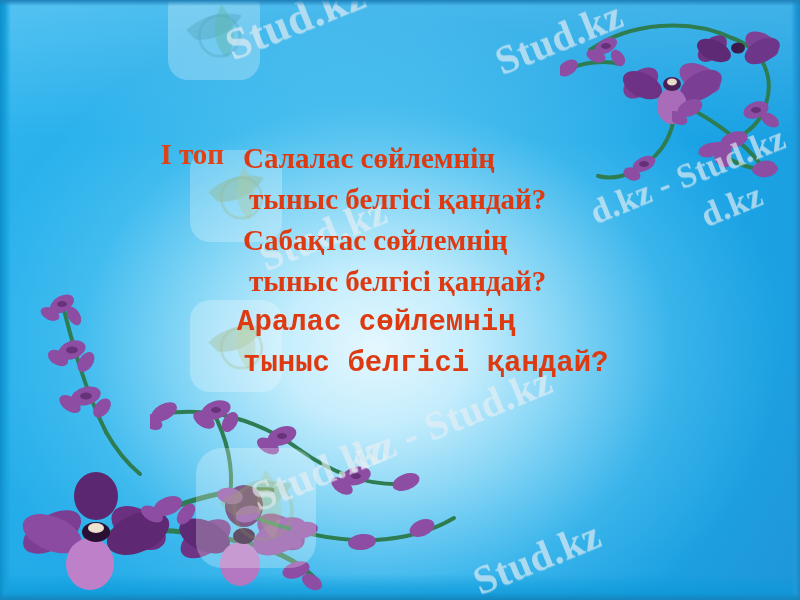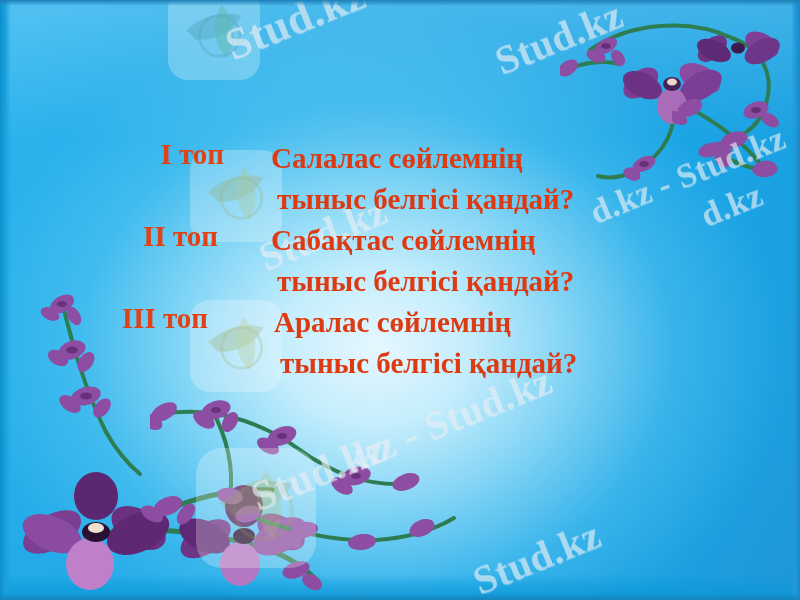--- a/index.html
+++ b/index.html
@@ -96,32 +96,32 @@
   }
   .qrow{position:relative;height:82px;}
   .glabel{
     position:absolute;left:60px;width:164px;
     text-align:right;
     font-size:29px;font-weight:bold;
     color:#DF4216;
     white-space:nowrap;
   }
   .qlines{
-    position:absolute;left:243px;top:0;margin-left:28px;
+    position:absolute;left:243px;top:0;
   }
   .qline{
     font-size:29px;font-weight:bold;
     color:#DE3A12;
     white-space:nowrap;
     line-height:41px;
   }
   .qline.second{padding-left:6px;}
   .r2 .glabel{left:54px;}
   .r3 .glabel{left:44px;}
-  .r3 .qlines{left:246px;}
+  .r3 .qlines{left:237px;font-family:Liberation Mono, monospace;}
 </style>
 </head>
 <body>
 
 <div id="slide">
 
   <div class="bg-base"></div>
   <div class="bg-top-sheen"></div>
   <div class="bg-bottom-band"></div>
 
@@ -335,29 +335,27 @@
 
       <div class="qrow r1">
         <div class="glabel">I топ</div>
         <div class="qlines">
           <div class="qline">Салалас сөйлемнің</div>
           <div class="qline second">тыныс белгісі қандай?</div>
         </div>
       </div>
 
       <div class="qrow r2">
-        <div class="glabel">II топ</div>
         <div class="qlines">
           <div class="qline">Сабақтас сөйлемнің</div>
           <div class="qline second">тыныс белгісі қандай?</div>
         </div>
       </div>
 
       <div class="qrow r3">
-        <div class="glabel">III топ</div>
         <div class="qlines">
           <div class="qline">Аралас сөйлемнің</div>
           <div class="qline second">тыныс белгісі қандай?</div>
         </div>
       </div>
 
     </div>
   </div>
 
   <div class="edge-left"></div>

